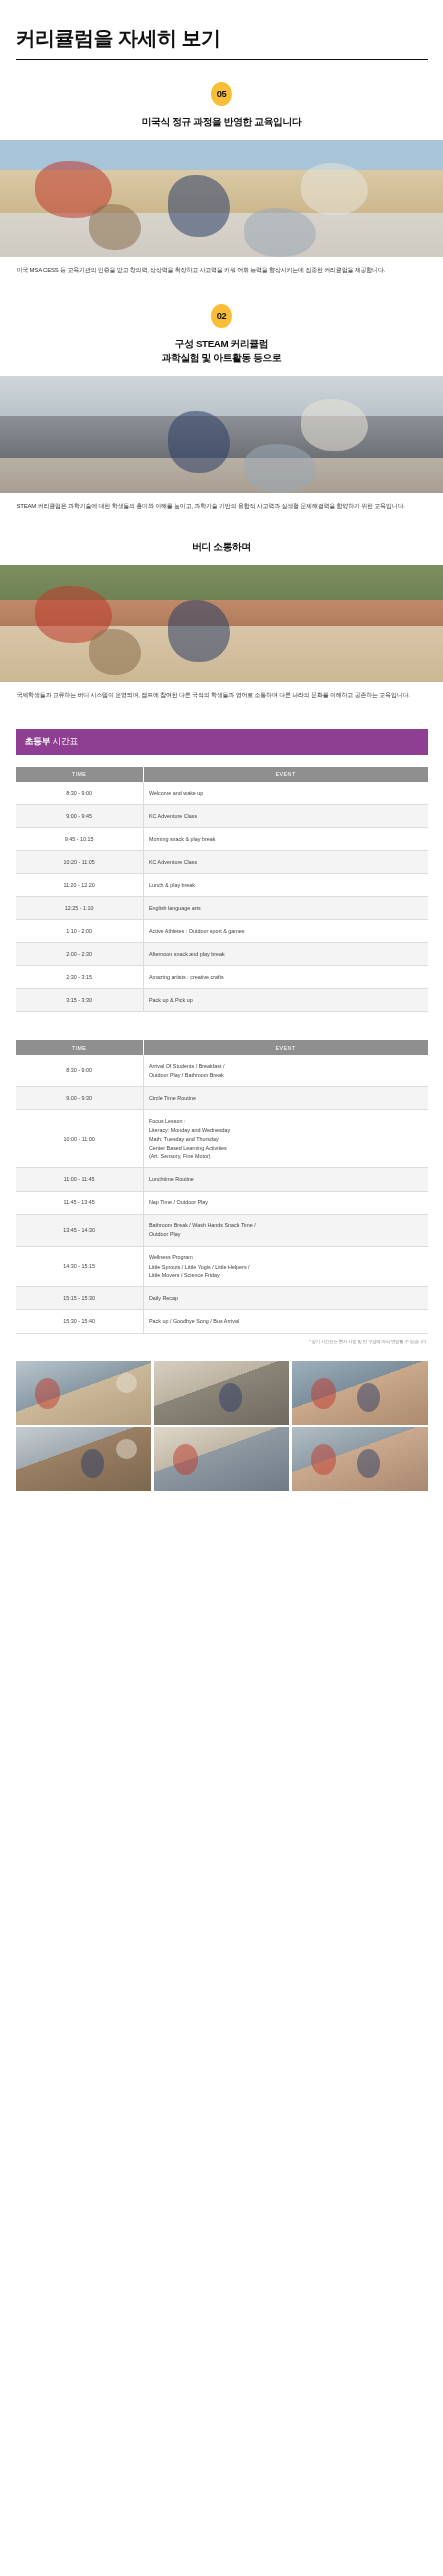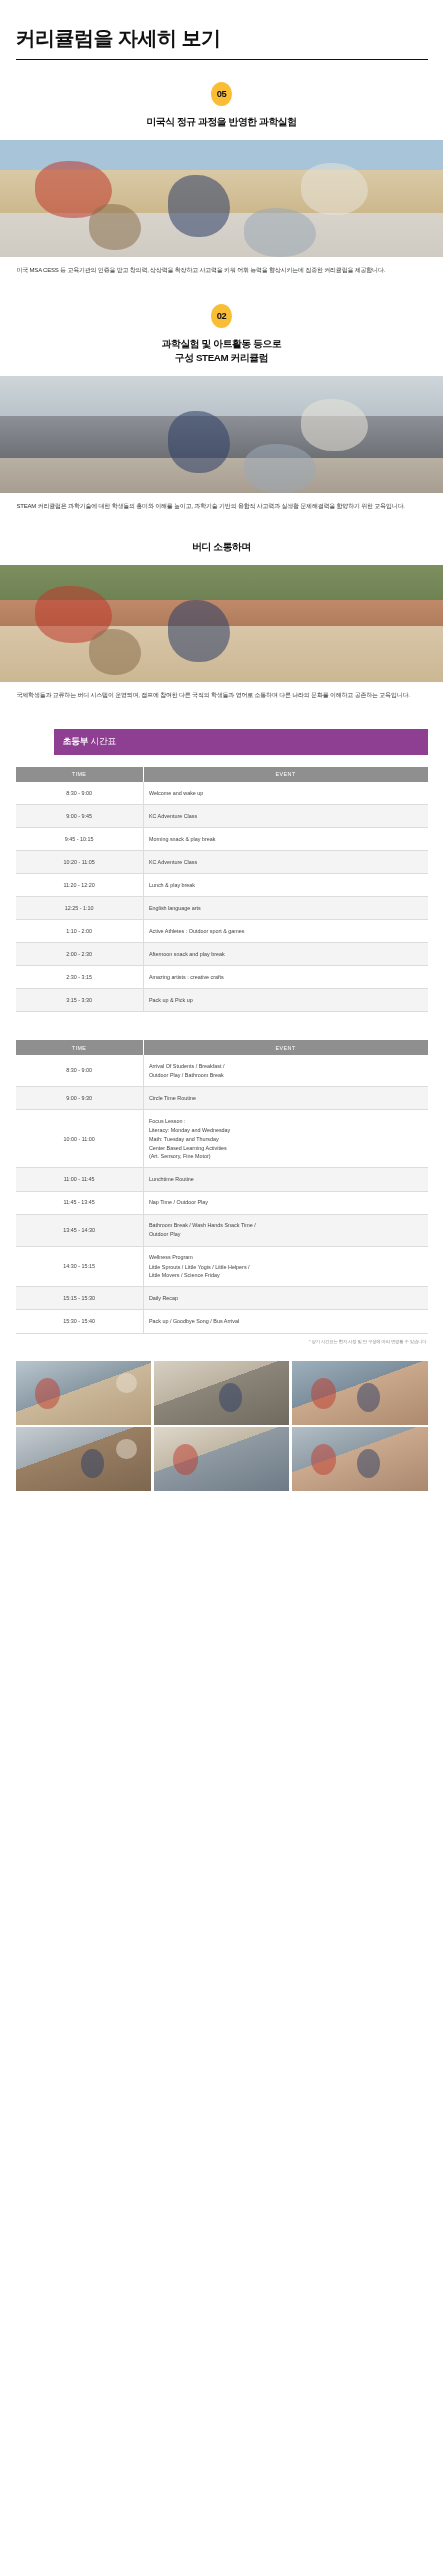--- a/index.html
+++ b/index.html
@@ -86,21 +86,20 @@
 
   
   .schedule { padding: 0 15.5px; }
   .sched-banner {
     background: #8e3f91;
     color: #fff;
     padding: 7.2px 9.3px;
     font-size: 8.8px;
     letter-spacing: -0.3px;
     margin-bottom: 11.3px;
-    margin-left: 38px;
   }
   .sched-banner .strong { font-weight: 700; }
   .sched-banner .light  { font-weight: 400; opacity: .95; }
 
   table.sched {
     width: 100%;
     border-collapse: collapse;
     font-size: 5.4px;
     color: #444;
   }
@@ -165,42 +164,42 @@
   <div class="header">
     <div class="page-title">커리큘럼을 자세히 보기</div>
     <div class="title-rule"></div>
   </div>
 
   <div class="section">
     <div class="badge-wrap">
       <div class="num-badge">05</div>
     </div>
     <div class="section-heading">
-      <span class="ln">미국식 정규 과정을 반영한 과학실험</span>
+      <span class="ln">미국식 정규 과정을 반영한 교육입니다</span>
     </div>
   </div>
   <div class="photo classroom">
     <span class="blob b1"></span>
     <span class="blob b2"></span>
     <span class="blob b3"></span>
     <span class="blob b4"></span>
     <span class="blob b5"></span>
   </div>
   <div class="section">
     <p class="section-desc">미국 MSA CESS 등 교육기관의 인증을 받고 창의력, 상상력을 확장하고 사고력을 키워 어휘 능력을 향상시키는데 집중한 커리큘럼을 제공합니다.</p>
     <div class="section-gap"></div>
   </div>
 
   <div class="section">
     <div class="badge-wrap">
       <div class="num-badge">02</div>
     </div>
     <div class="section-heading">
+      <span class="ln">구성 STEAM 커리큘럼</span>
       <span class="ln">과학실험 및 아트활동 등으로</span>
-      <span class="ln">구성 STEAM 커리큘럼</span>
     </div>
   </div>
   <div class="photo lab">
     <span class="blob b2"></span>
     <span class="blob b3"></span>
     <span class="blob b5"></span>
   </div>
   <div class="section">
     <p class="section-desc">STEAM 커리큘럼은 과학기술에 대한 학생들의 흥미와 이해를 높이고, 과학기술 기반의 융합적 사고력과 실생활 문제해결력을 함양하기 위한 교육입니다.</p>
     <div class="section-gap"></div>

